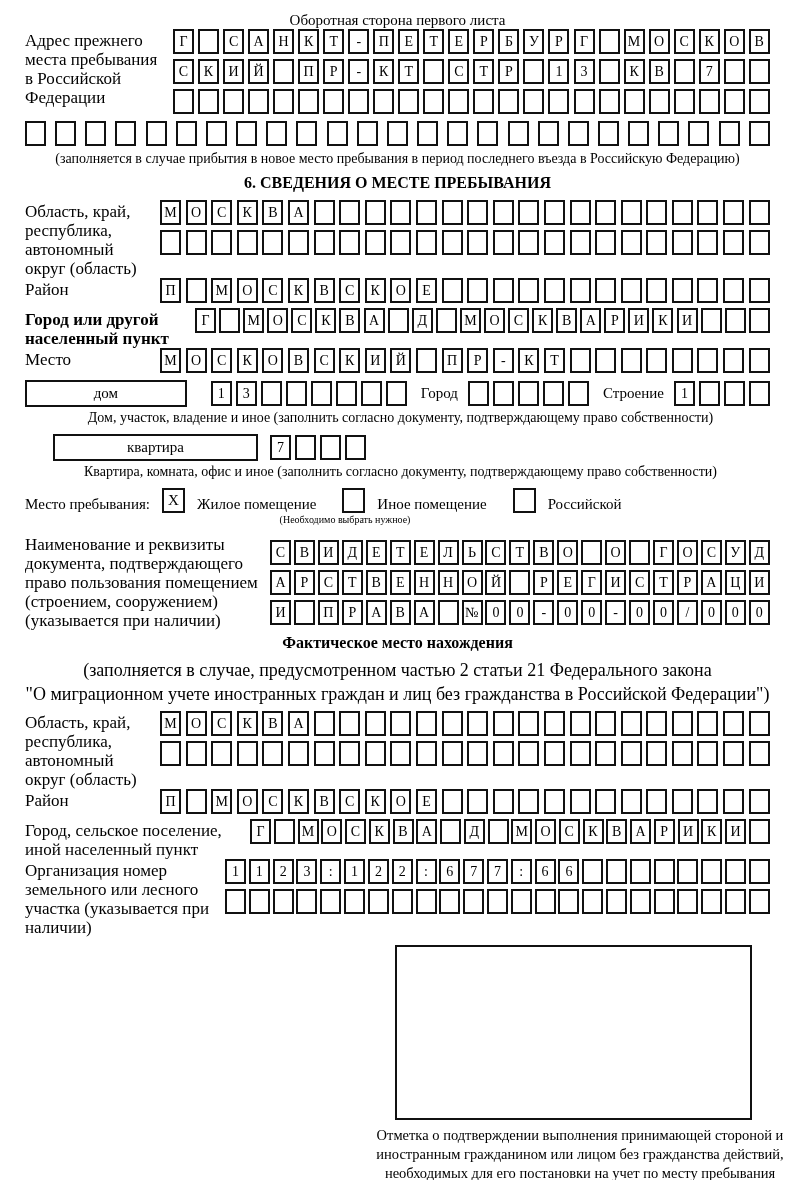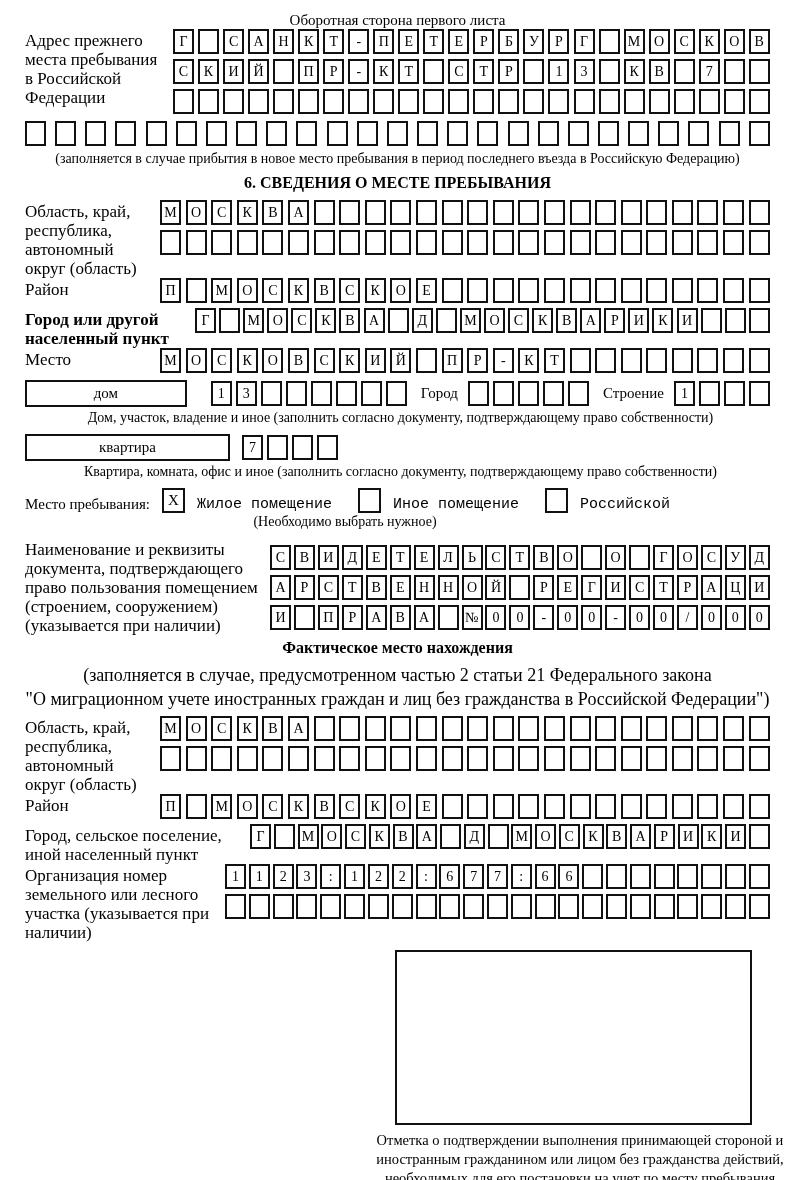--- a/index.html
+++ b/index.html
@@ -26,28 +26,28 @@
   .cellblock{flex:1;min-width:0;}
 
   .cap{font-size:14px;text-align:center;margin:1px 0 7px;}
   .cap.left{text-align:center;margin:3px 0 8px 6px;}
   .stitle{font-weight:bold;font-size:16px;text-align:center;margin:2px 0 8px;}
 
   .mixrow{display:flex;align-items:center;margin:2px 0 0;}
   .widebox{box-sizing:border-box;height:27px;border:2px solid #111;
            display:flex;align-items:center;justify-content:center;font-size:15px;background:#fff;}
   .widebox.dom{width:168px;margin-right:24px;}
-  .widebox.kv{width:205px;margin-right:12px;}
+  .widebox.kv{width:205px;margin-right:12px;margin-left:28px;}
   .midlbl{font-size:15px;margin:0 10px 0 14px;}
 
   .checkrow{display:flex;align-items:flex-end;font-size:15px;margin-top:0;}
   .cbox{box-sizing:border-box;width:23px;height:25px;border:2px solid #111;
         display:flex;align-items:center;justify-content:center;font-size:15px;margin:0 12px;}
-  .checkrow .optlbl{margin-right:14px;font-family:Liberation Mono, monospace;}
-  .choose-note{font-size:14px;margin:1px 0 8px 170px;width:300px;text-align:center;}
+  .checkrow .optlbl{margin-right:14px;}
+  .choose-note{font-size:10px;margin:1px 0 8px 170px;width:300px;text-align:center;}
 
   .fact-cap{font-size:18px;text-align:center;margin:0 0 3px;}
 
   .stampbox{box-sizing:border-box;width:357px;height:175px;border:2px solid #111;
             margin:8px 0 6px 370px;background:#fff;}
   .stamp-cap{font-size:14.5px;line-height:19px;text-align:center;width:420px;margin-left:345px;}
 
   .mb2{margin-bottom:2px;} .mb4{margin-bottom:4px;align-items:flex-end;} .mb6{margin-bottom:6px;}
 </style>
 </head>

